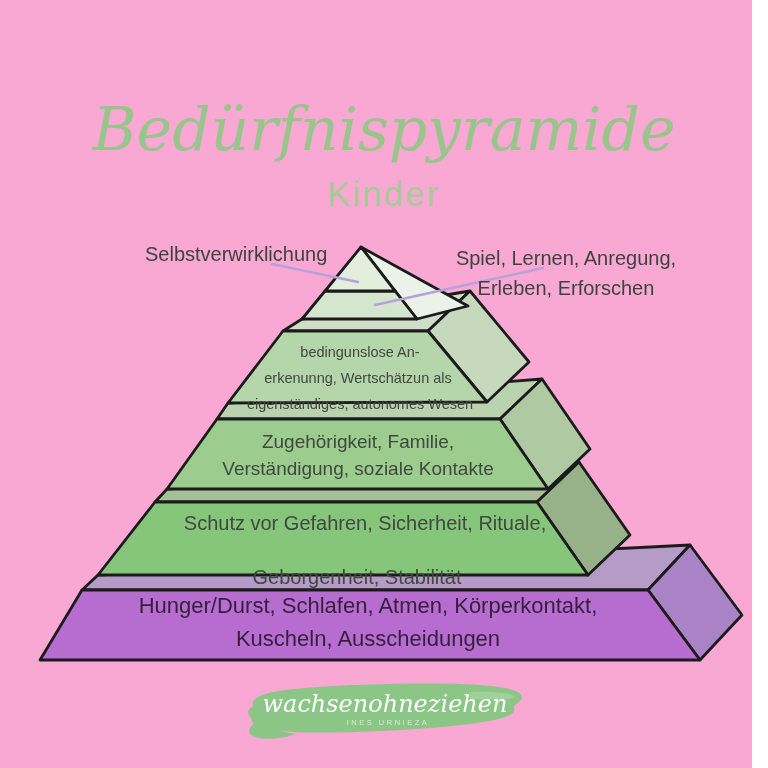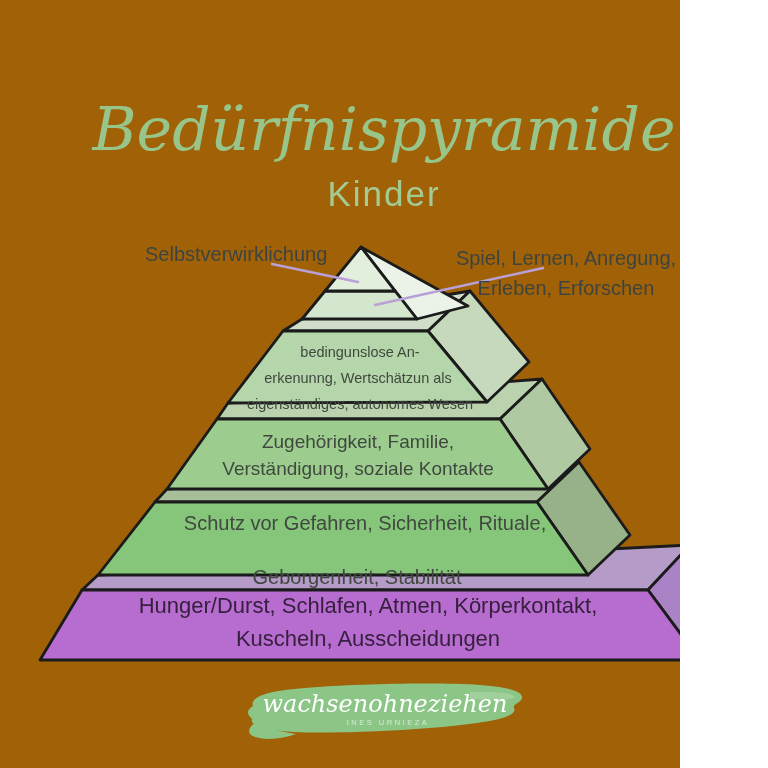--- a/index.html
+++ b/index.html
@@ -1,16 +1,16 @@
 <!DOCTYPE html>
 <html><head>
 <meta charset="utf-8">
 <style>
   html,body{margin:0;padding:0;background:#ffffff;}
-  .page{width:680px;height:768px;position:relative;background:#a16207;overflow:hidden;
+  .page{width:752px;height:768px;position:relative;background:#f9a8d4;overflow:hidden;
         font-family:"Liberation Sans",sans-serif;}
   svg{display:block;}
   .shape{stroke:#1b1b1b;stroke-width:2.8;stroke-linejoin:round;}
   .callout-line{stroke:#b9a0d8;stroke-width:2.4;fill:none;stroke-linecap:round;}
   .script-title{font-family:"DejaVu Serif",serif;font-style:italic;}
   .subtitle{font-family:"Liberation Sans",sans-serif;letter-spacing:2px;}
   .callout{font-family:"Liberation Sans",sans-serif;font-size:20px;fill:#3d4440;}
   .lvltext{font-family:"Liberation Sans",sans-serif;fill:#40483f;}
   .lvltext-purple{font-family:"Liberation Sans",sans-serif;fill:#37203f;}
   .brand-script{font-family:"DejaVu Serif",serif;font-style:italic;fill:#ffffff;}

